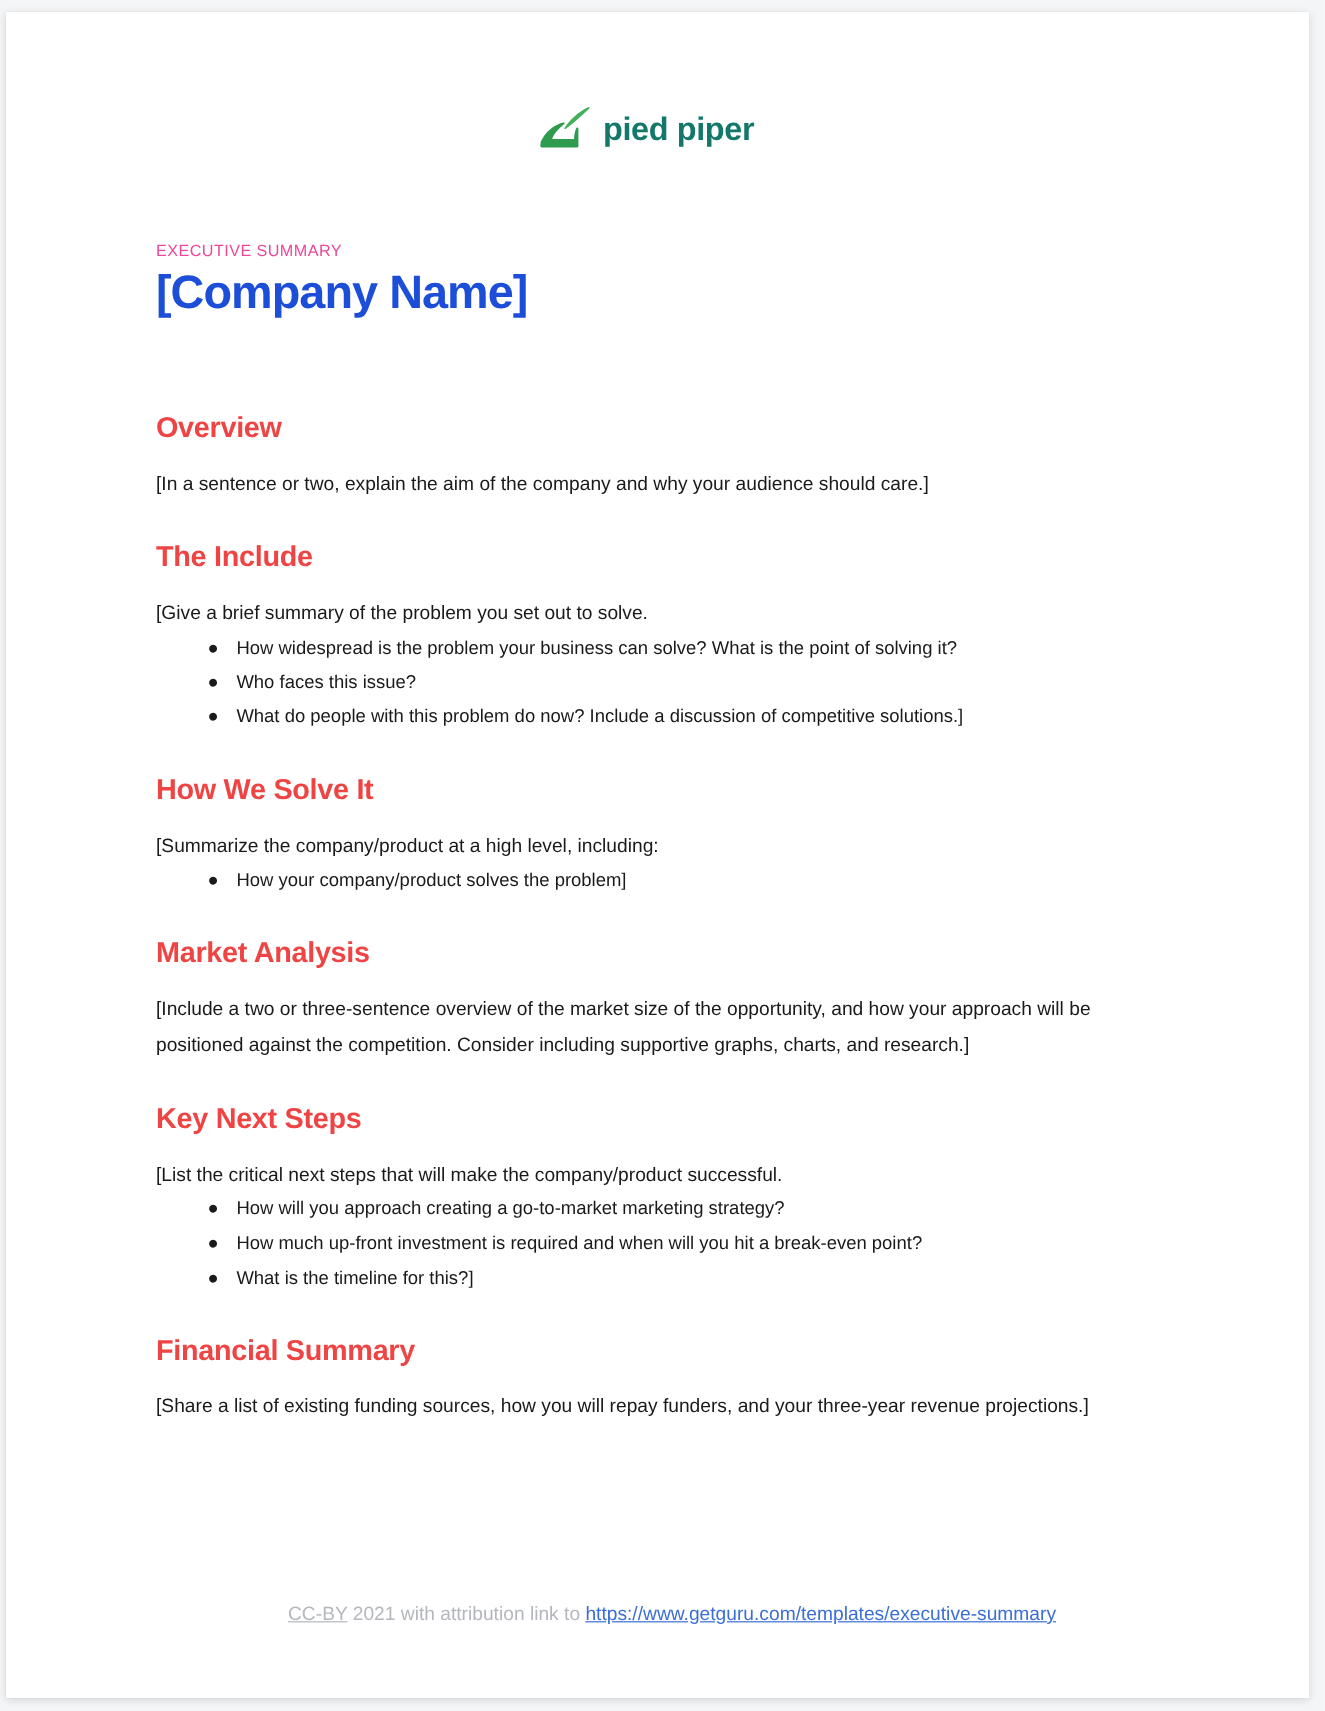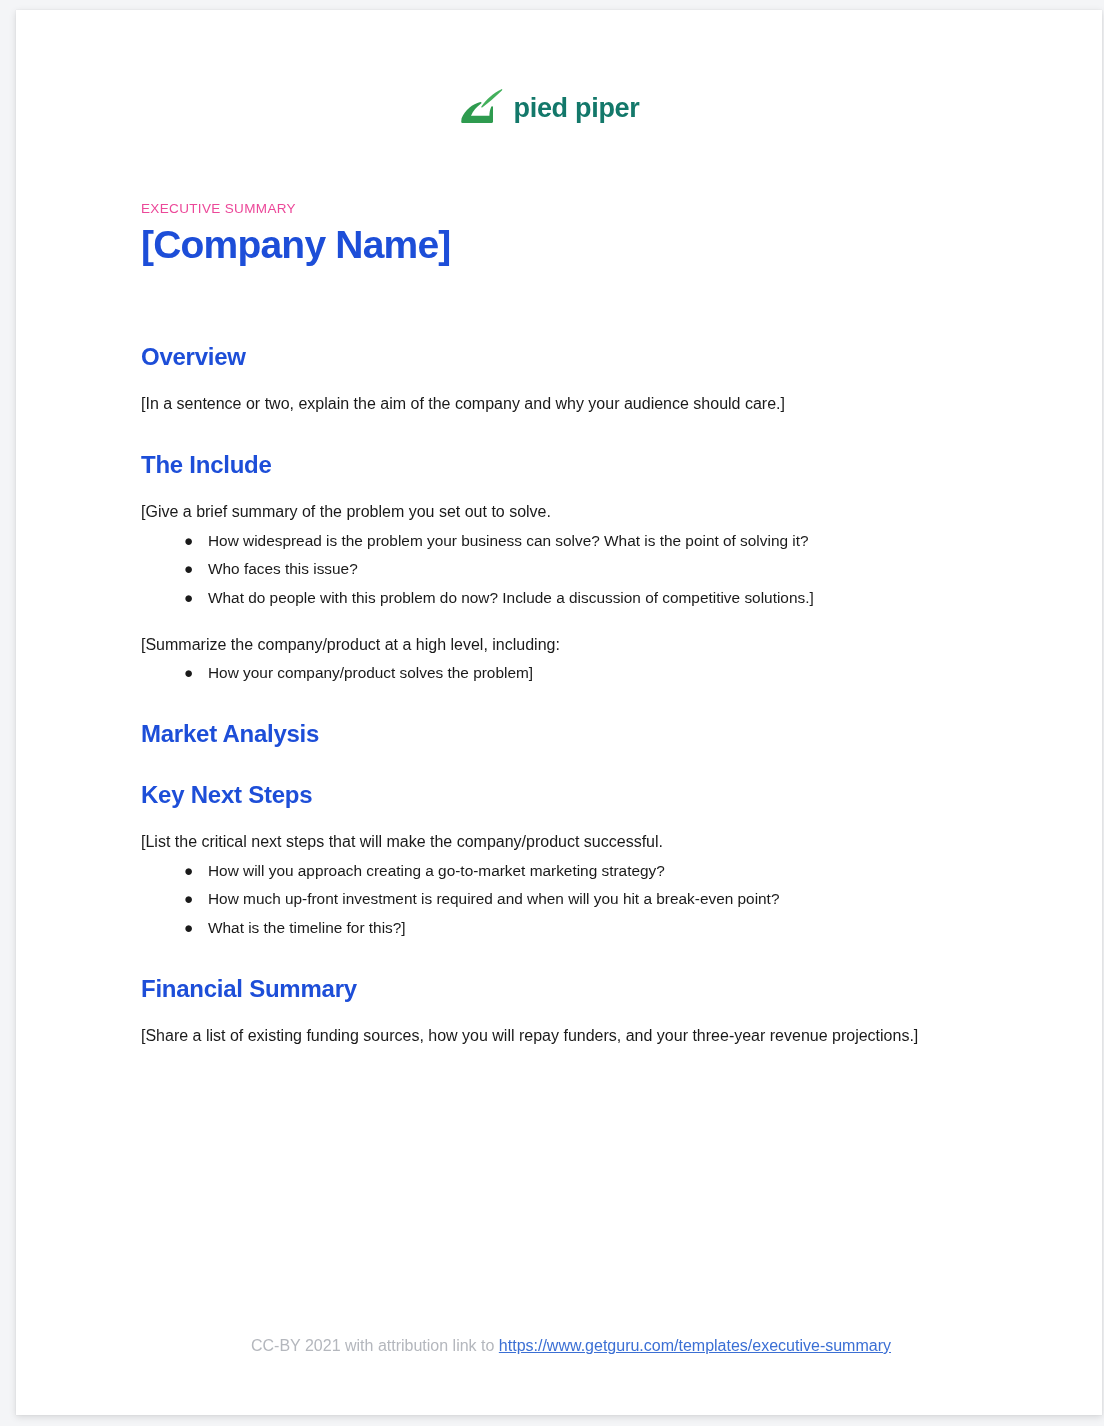--- a/index.html
+++ b/index.html
@@ -11,21 +11,21 @@
     width: 1104px;
     height: 1426px;
     background: #f4f5f7;
     font-family: "Liberation Sans", sans-serif;
     -webkit-font-smoothing: antialiased;
     overflow: hidden;
   }
 
   .page {
     position: absolute;
-    left: 16px;
+    left: 5px;
     top: 10px;
     width: 1086px;
     height: 1405px;
     background: #ffffff;
     box-shadow: 0 2px 7px rgba(0,0,0,0.13), 0 0 1px rgba(0,0,0,0.10);
     box-sizing: border-box;
     overflow: hidden;
   }
 
   
@@ -83,21 +83,21 @@
   }
 
   .section {
     margin: 0;
   }
   .section.first { margin-top: 74px; }
 
   .section-heading {
     font-size: 24px;
     font-weight: bold;
-    color: #1d4ed8;
+    color: #ef4444;
     letter-spacing: -0.25px;
     line-height: 1.25;
     margin: 0 0 0 0;
     padding-top: 31px;
   }
   .section.first .section-heading { padding-top: 0; }
 
   .body-text {
     font-size: 16px;
     color: #1a1a1a;
@@ -138,20 +138,21 @@
   }
   .footer-line {
     display: inline-block;
     font-size: 16px;
     color: #b4b7bd;
     line-height: 1.4;
     transform: translateX(-3px);
   }
   .footer-line .cc {
     color: #b4b7bd;
+    text-decoration: underline;
     cursor: pointer;
     margin-left: 30px;
   }
   .footer-line .url {
     color: #3b6fd4;
     text-decoration: underline;
     cursor: pointer;
   }
 </style>
 </head>
@@ -187,28 +188,30 @@
       <h2 class="section-heading">The Include</h2>
       <p class="body-text">[Give a brief summary of the problem you set out to solve.</p>
       <ul class="bullets">
         <li><span class="dot">●</span><span>How widespread is the problem your business can solve? What is the point of solving it?</span></li>
         <li><span class="dot">●</span><span>Who faces this issue?</span></li>
         <li><span class="dot">●</span><span>What do people with this problem do now? Include a discussion of competitive solutions.]</span></li>
       </ul>
     </div>
 
     <div class="section">
+      <h2 class="section-heading">How We Solve It</h2>
       <p class="body-text">[Summarize the company/product at a high level, including:</p>
       <ul class="bullets">
         <li><span class="dot">●</span><span>How your company/product solves the problem]</span></li>
       </ul>
     </div>
 
     <div class="section">
       <h2 class="section-heading">Market Analysis</h2>
+      <p class="body-text">[Include a two or three-sentence overview of the market size of the opportunity, and how your approach will be positioned against the competition. Consider including supportive graphs, charts, and research.]</p>
     </div>
 
     <div class="section">
       <h2 class="section-heading">Key Next Steps</h2>
       <p class="body-text">[List the critical next steps that will make the company/product successful.</p>
       <ul class="bullets">
         <li><span class="dot">●</span><span>How will you approach creating a go-to-market marketing strategy?</span></li>
         <li><span class="dot">●</span><span>How much up-front investment is required and when will you hit a break-even point?</span></li>
         <li><span class="dot">●</span><span>What is the timeline for this?]</span></li>
       </ul>

